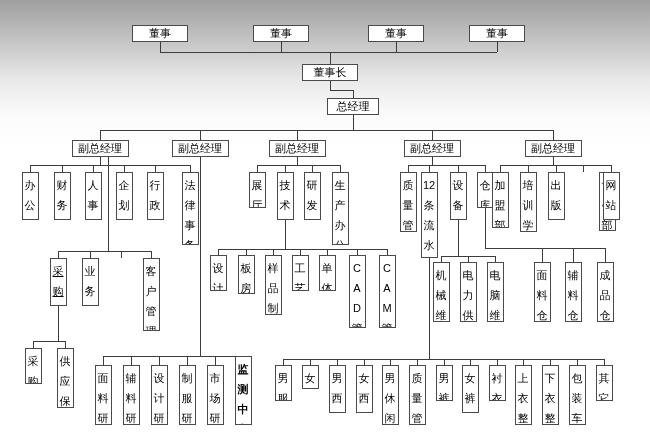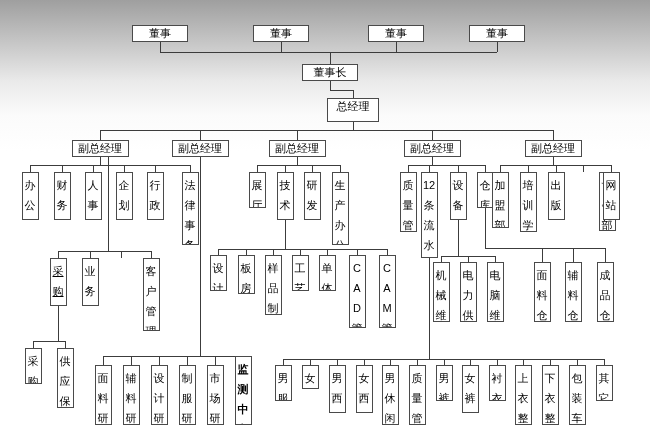--- a/index.html
+++ b/index.html
@@ -128,21 +128,21 @@
       <line x1="550" y1="359" x2="550" y2="365" stroke="#3c3c3c" stroke-width="1"></line>
       <line x1="577" y1="359" x2="577" y2="365" stroke="#3c3c3c" stroke-width="1"></line>
       <line x1="604" y1="359" x2="604" y2="365" stroke="#3c3c3c" stroke-width="1"></line>
     </svg>
 
 <div class="node h" style="left: 132px; top: 25px; width: 56px; height: 17px;">董事</div>
     <div class="node h" style="left: 253px; top: 25px; width: 56px; height: 17px;">董事</div>
     <div class="node h" style="left: 368px; top: 25px; width: 56px; height: 17px;">董事</div>
     <div class="node h" style="left: 469px; top: 25px; width: 56px; height: 17px;">董事</div>
     <div class="node h" style="left: 302px; top: 64px; width: 56px; height: 17px;">董事长</div>
-    <div class="node h" style="left: 327px; top: 98px; width: 52px; height: 24px;">总经理</div>
+    <div class="node h" style="left: 327px; top: 98px; width: 52px; height: 17px;">总经理</div>
     <div class="node h" style="left: 71.5px; top: 140px; width: 57px; height: 17px;">副总经理</div>
     <div class="node h" style="left: 171.5px; top: 140px; width: 57px; height: 17px;">副总经理</div>
     <div class="node h" style="left: 268.5px; top: 140px; width: 57px; height: 17px;">副总经理</div>
     <div class="node h" style="left: 403.5px; top: 140px; width: 57px; height: 17px;">副总经理</div>
     <div class="node h" style="left: 524.5px; top: 140px; width: 57px; height: 17px;">副总经理</div>
     <div class="node v" style="left: 21.5px; top: 172px; width: 17px; height: 48px;">办公室</div>
     <div class="node v" style="left: 53.5px; top: 172px; width: 17px; height: 48px;">财务部</div>
     <div class="node v" style="left: 84.5px; top: 172px; width: 17px; height: 48px;">人事部</div>
     <div class="node v" style="left: 115.5px; top: 172px; width: 17px; height: 48px;">企划部</div>
     <div class="node v" style="left: 146.5px; top: 172px; width: 17px; height: 48px;">行政部</div>

